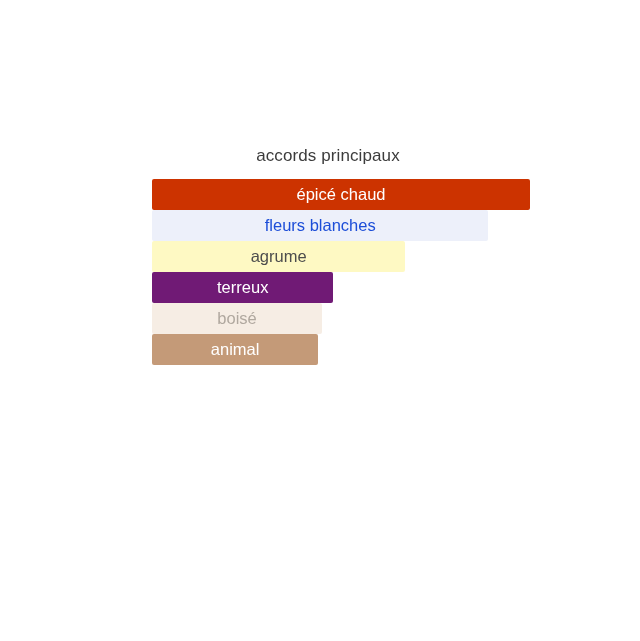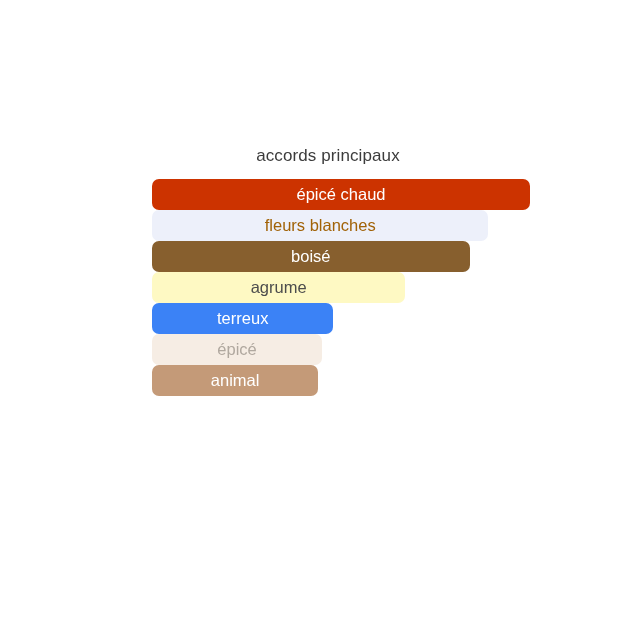--- a/index.html
+++ b/index.html
@@ -46,21 +46,21 @@
     position: relative;
     height: 31px;
     margin: 0;
   }
 
   .bar {
     position: absolute;
     left: 0;
     top: 0;
     height: 31px;
-    border-radius: 7px;
+    border-radius: 2px;
     box-sizing: border-box;
     display: flex;
     align-items: center;
     justify-content: center;
   }
 
   .bar-label {
     font-size: 16.5px;
     font-family: "Liberation Sans", sans-serif;
     white-space: nowrap;
@@ -76,41 +76,36 @@
   <div class="chart-title">accords principaux</div>
 
   <div class="bars-area">
       <div class="bar-row">
         <div class="bar" style="width: 378px; background: rgb(204, 51, 0);">
           <span class="bar-label" style="color: rgb(255, 255, 255);">épicé chaud</span>
         </div>
       </div>
       <div class="bar-row">
         <div class="bar" style="width: 336.42px; background: rgb(237, 240, 250);">
-          <span class="bar-label" style="color: #a16207;">fleurs blanches</span>
-        </div>
-      </div>
-      <div class="bar-row">
-        <div class="bar" style="width: 317.52px; background: rgb(135, 95, 46);">
-          <span class="bar-label" style="color: rgb(255, 255, 255);">boisé</span>
+          <span class="bar-label" style="color: #1d4ed8;">fleurs blanches</span>
         </div>
       </div>
       <div class="bar-row">
         <div class="bar" style="width: 253.26px; background: #fef9c3;">
           <span class="bar-label" style="color: rgb(77, 77, 77);">agrume</span>
         </div>
       </div>
       <div class="bar-row">
-        <div class="bar" style="width: 181.44px; background: #3b82f6;">
+        <div class="bar" style="width: 181.44px; background: #701a75;">
           <span class="bar-label" style="color: rgb(255, 255, 255);">terreux</span>
         </div>
       </div>
       <div class="bar-row">
         <div class="bar" style="width: 170.1px; background: rgb(246, 237, 228);">
-          <span class="bar-label" style="color: rgb(176, 168, 159);">épicé</span>
+          <span class="bar-label" style="color: rgb(176, 168, 159);">boisé</span>
         </div>
       </div>
       <div class="bar-row">
         <div class="bar" style="width: 166.32px; background: rgb(196, 154, 120); text-align: center;">
           <span class="bar-label" style="color: rgb(255, 255, 255);">animal</span>
         </div>
       </div>
     </div>
 
 </div>

